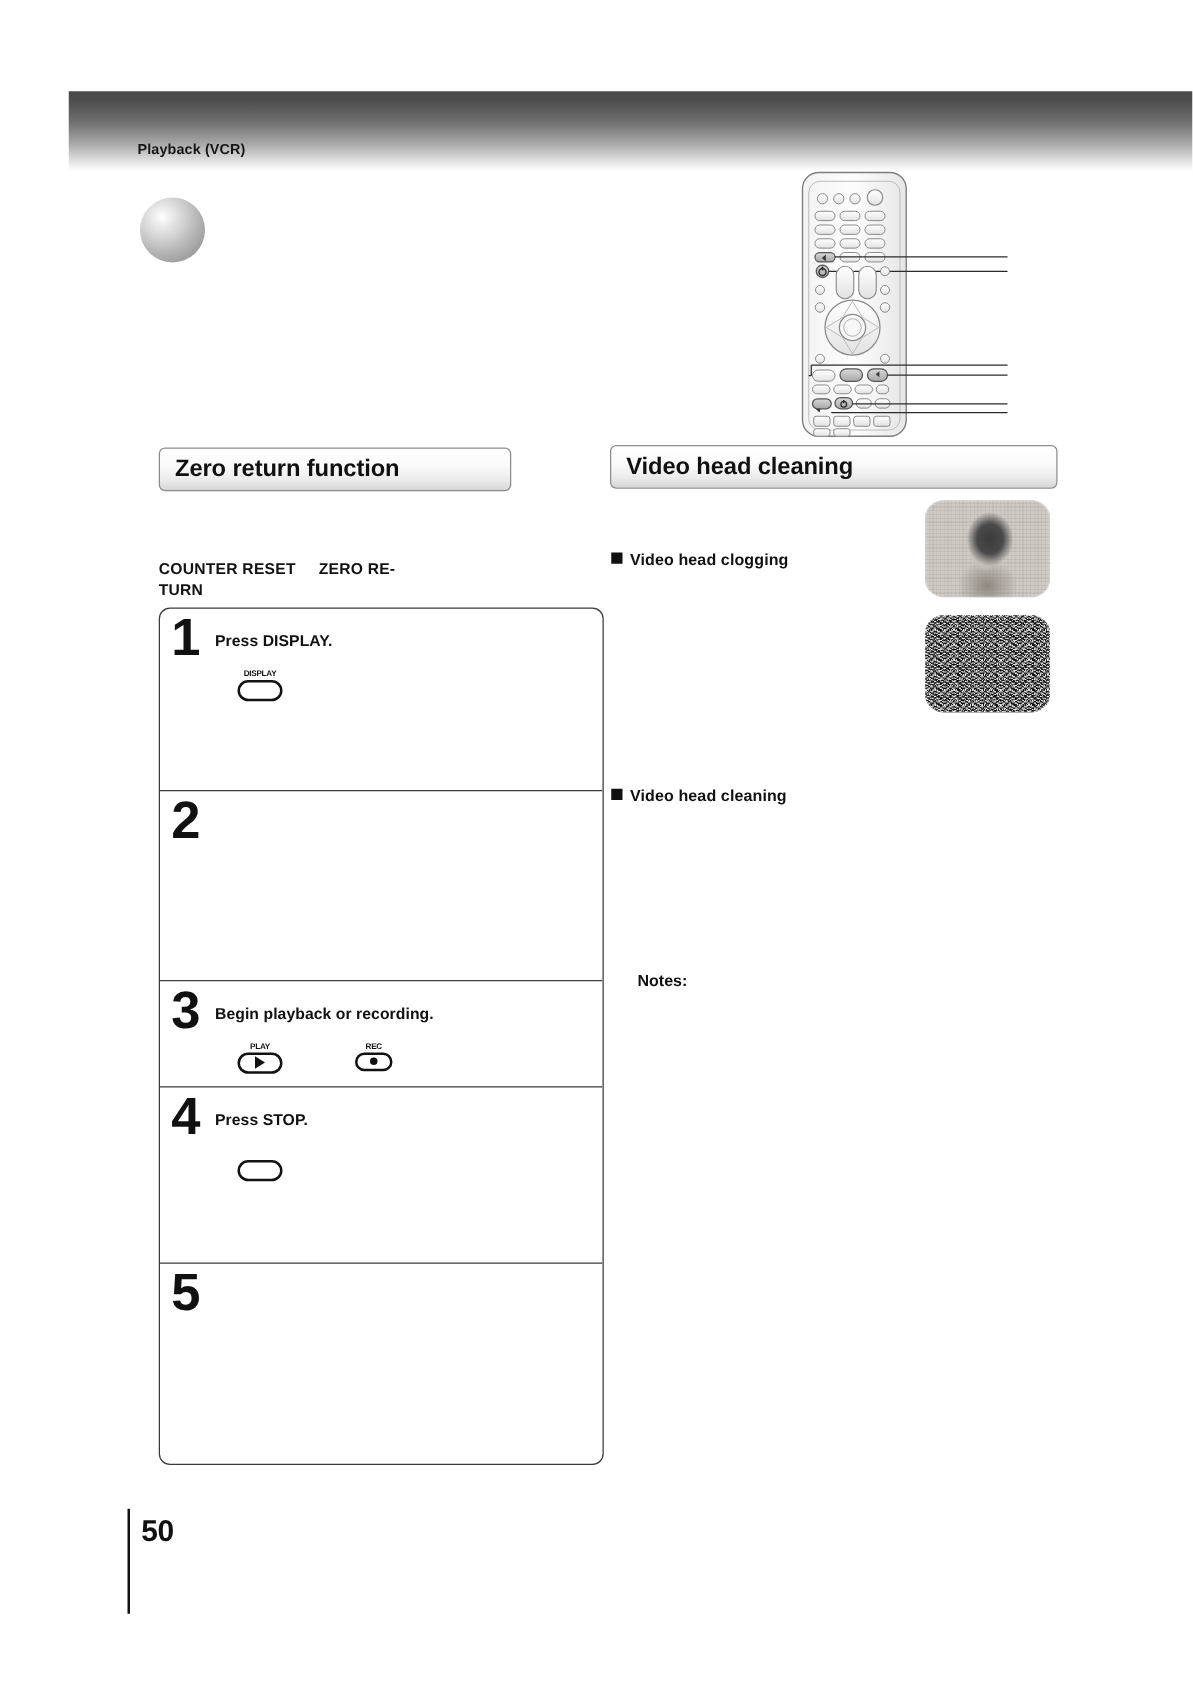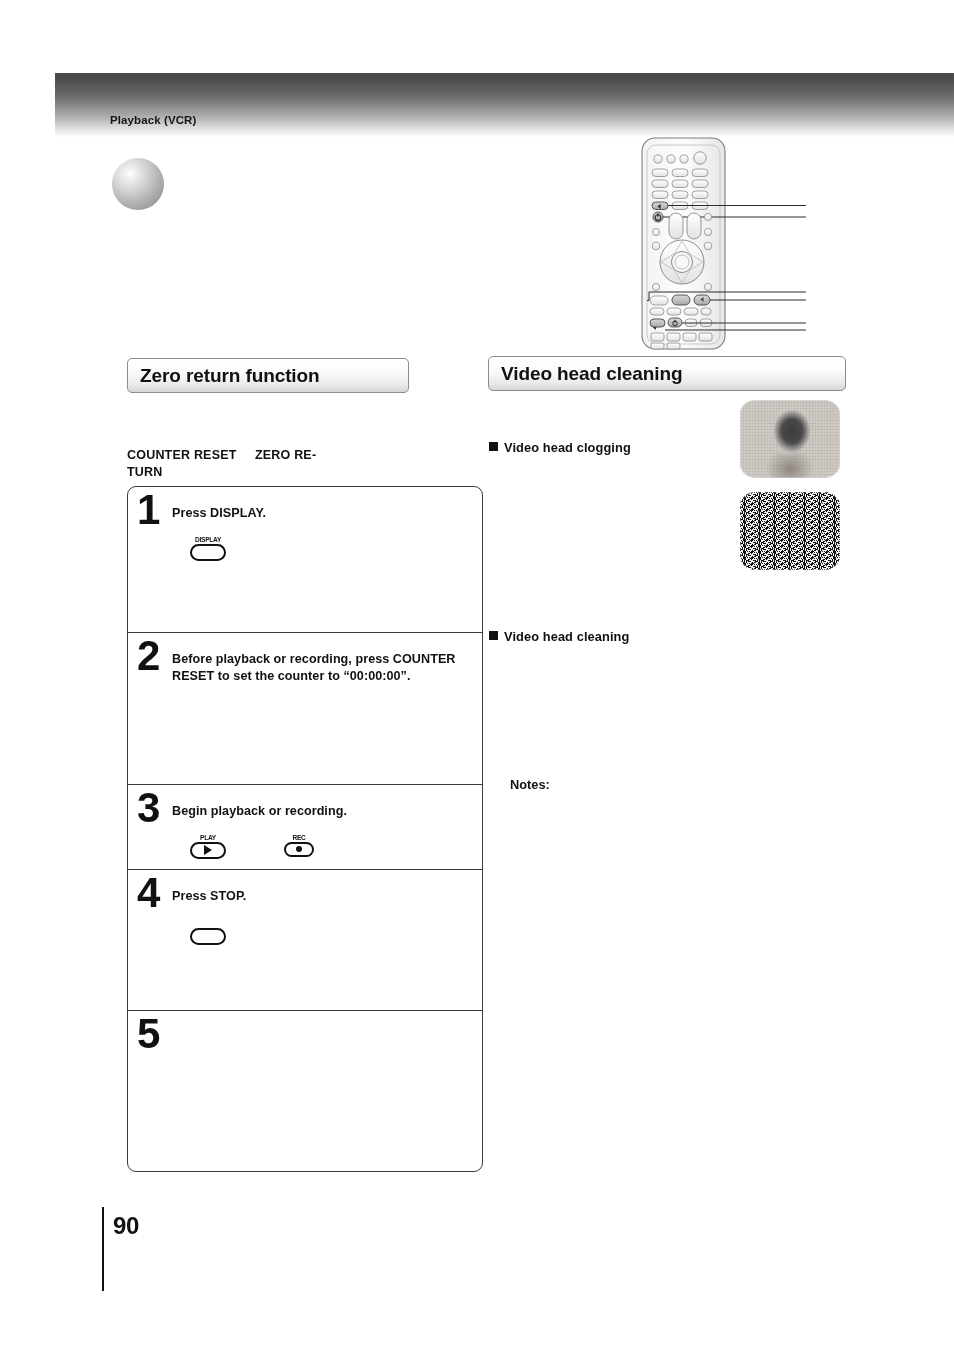--- a/index.html
+++ b/index.html
@@ -412,21 +412,20 @@
     <div class="step-btns">
       <div class="btn-unit" style="left:18px">
         <div class="btn-cap">DISPLAY</div>
         <div class="btn-pill"></div>
       </div>
     </div>
   </div>
 
   <div class="step" style="height:152px">
     <div class="step-num">2</div>
-    <div class="step-text">Before playback or recording, press COUNTER RESET to set the counter to “00:00:00”.</div>
   </div>
 
   <div class="step" style="height:85px">
     <div class="step-num">3</div>
     <div class="step-text">Begin playback or recording.</div>
     <div class="step-btns">
       <div class="btn-unit" style="left:18px">
         <div class="btn-cap">PLAY</div>
         <div class="btn-pill">
           <span class="tri"></span>
@@ -464,13 +463,13 @@
 <div class="sq-head" id="rc-cleaning">Video head cleaning</div>
 <div class="rc-body" style="left:489px; top:653px; height:110px"></div>
 
 <div id="rc-notes">Notes:</div>
 <div class="rc-body" style="left:489px; top:800px; height:300px"></div>
 
 <div class="tv" id="tv-good"></div>
 <div class="tv" id="tv-noise"></div>
 
 <div id="page-rule"></div>
-<div id="page-num">90</div>
+<div id="page-num">50</div>
 
 </body></html>

